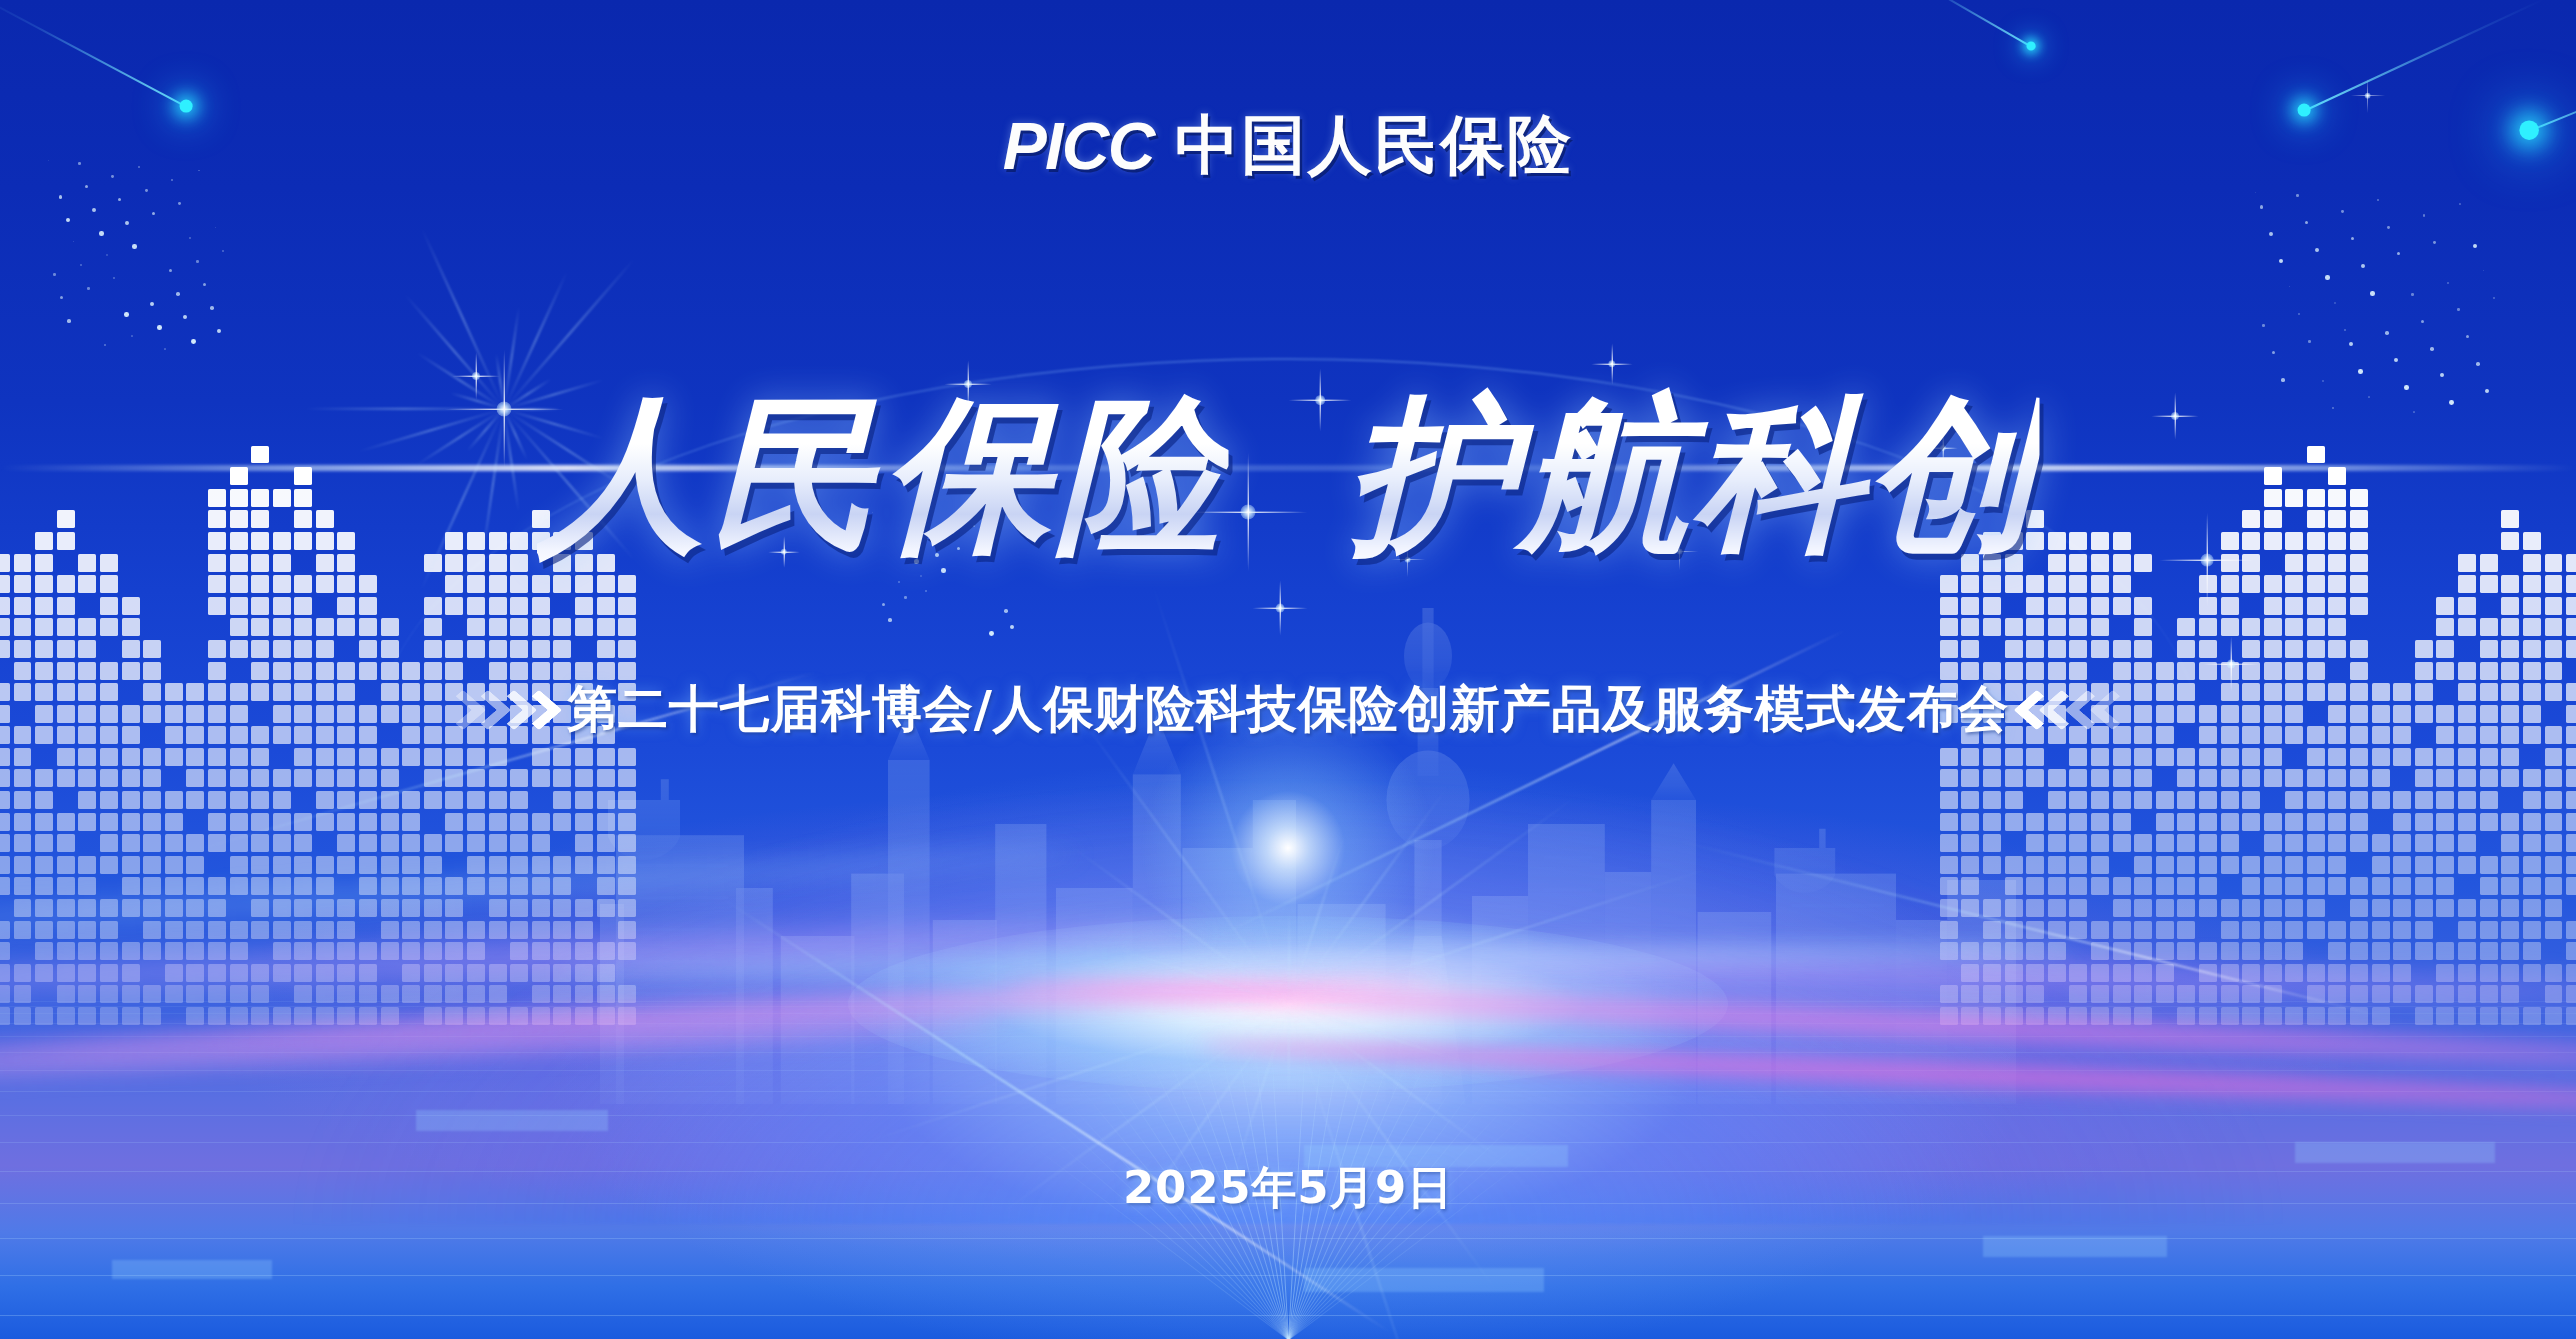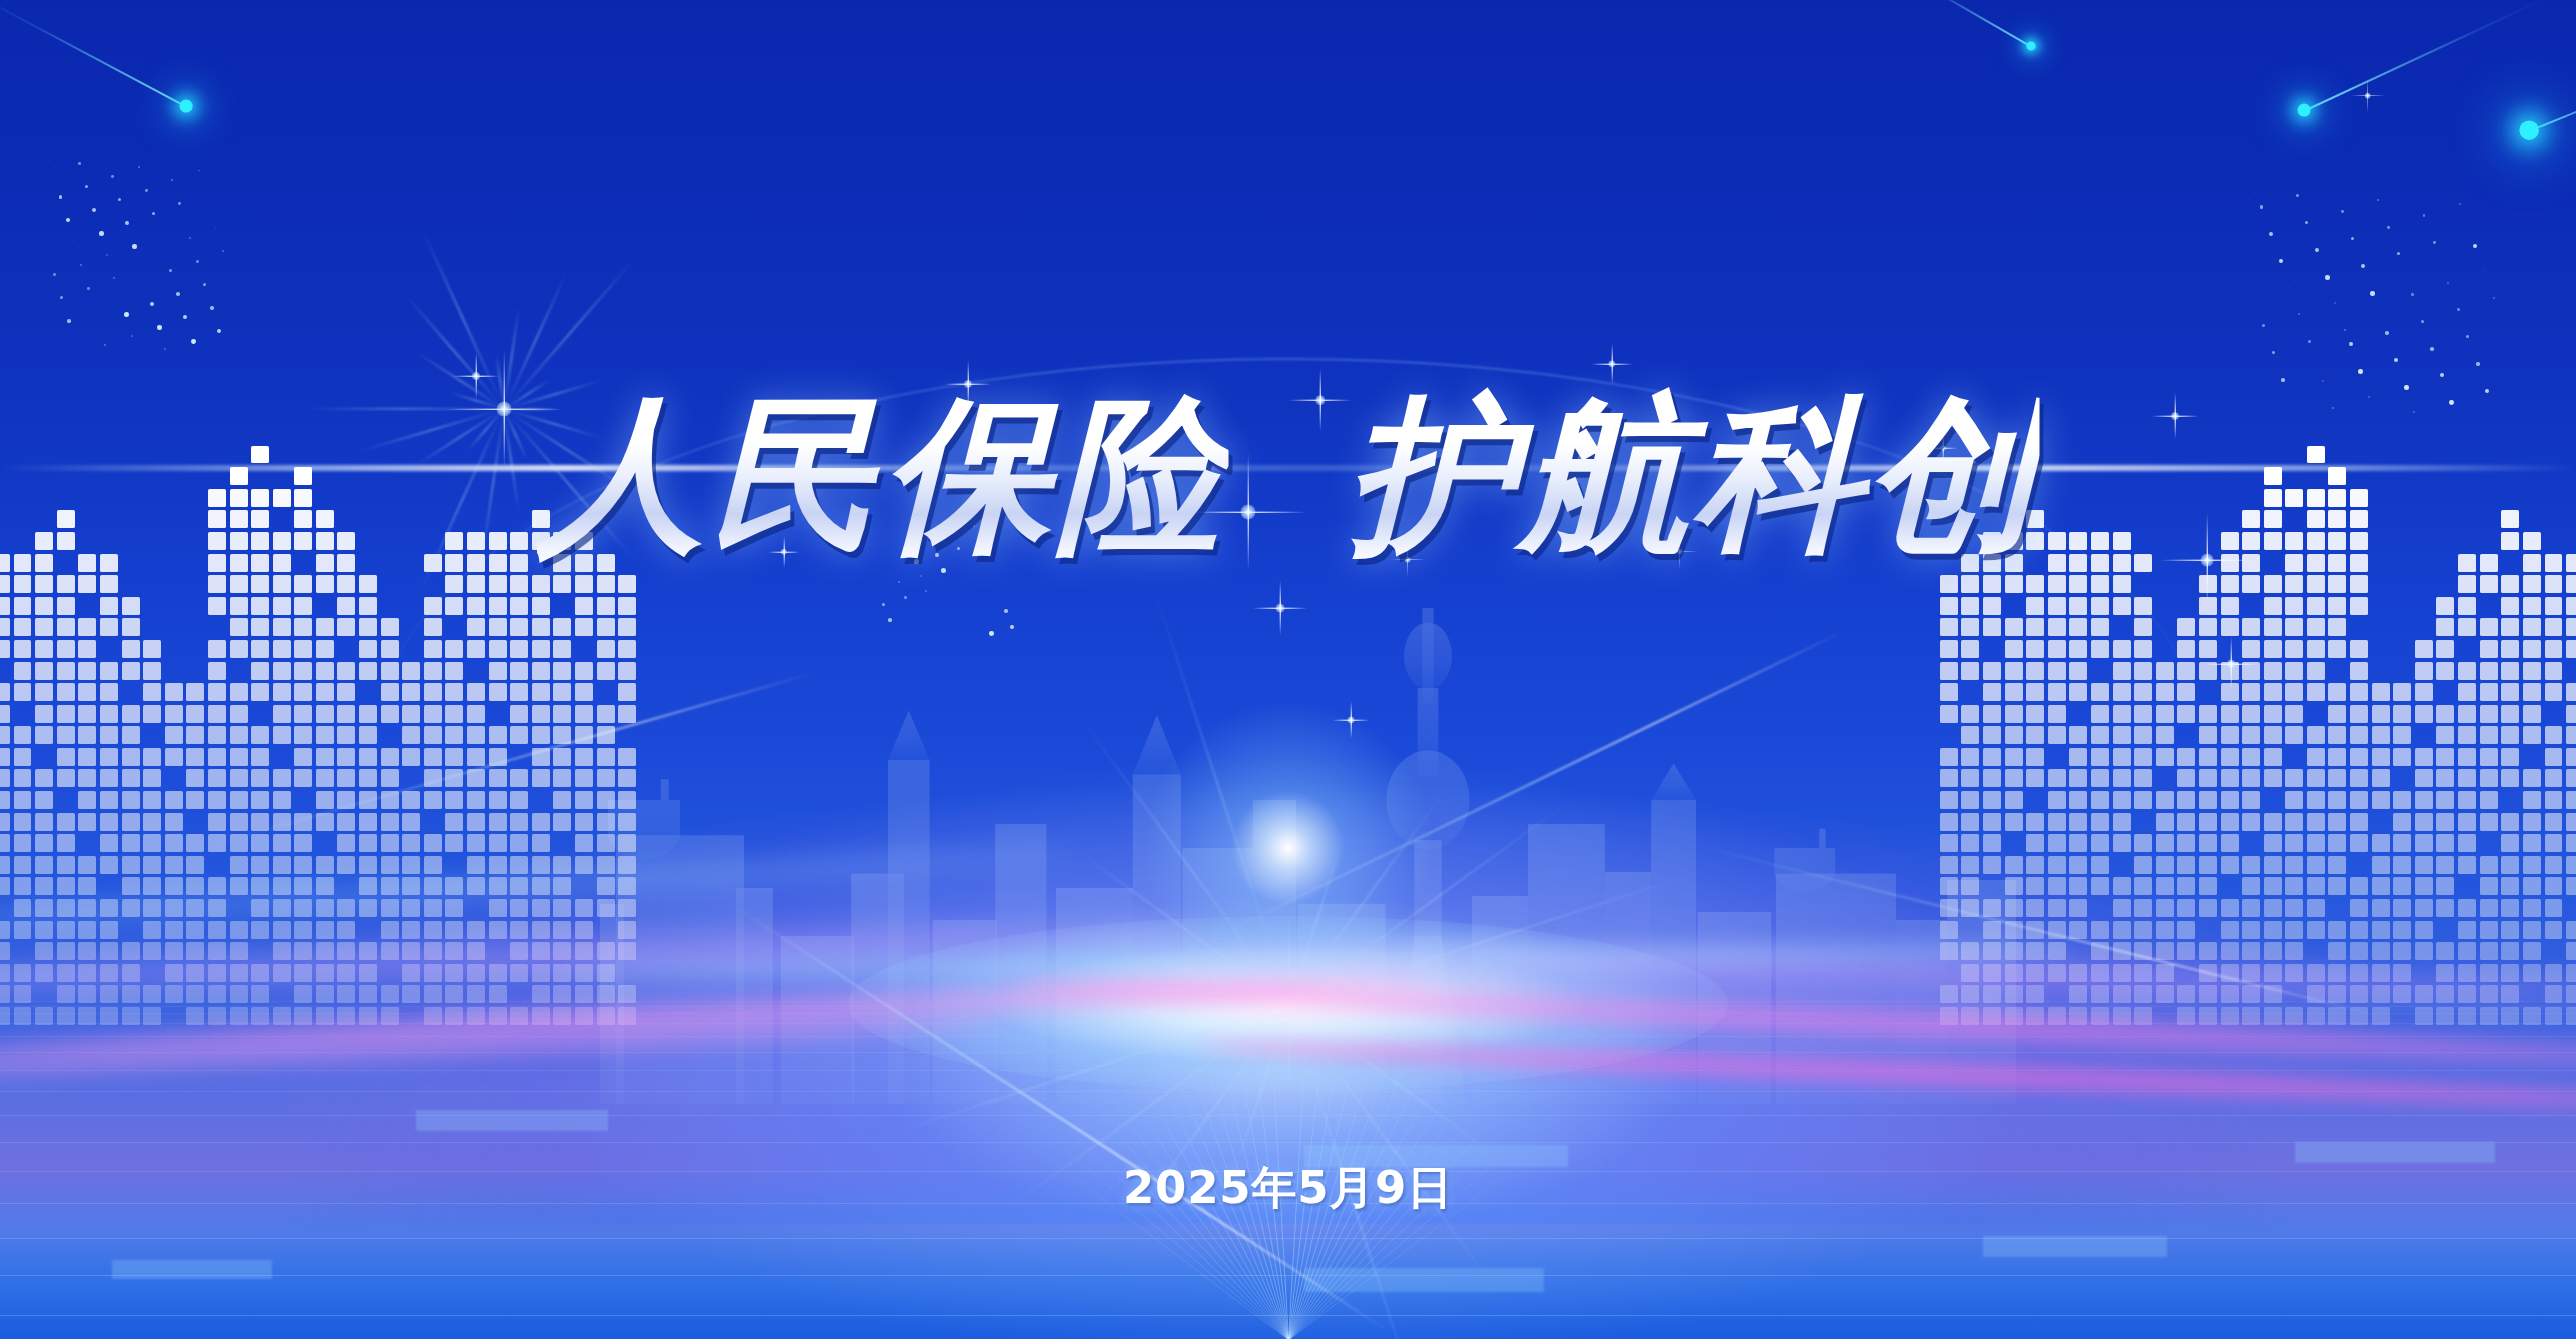--- a/index.html
+++ b/index.html
@@ -1776,26 +1776,45 @@
       <div class="rayline" style="left: 1289px; top: 1004px; width: 96px; transform: rotate(270deg); transform-origin: left center; opacity: 0.35;"></div>
       <div class="rayline" style="left: 1289px; top: 1004px; width: 184px; transform: rotate(288deg); transform-origin: left center; opacity: 0.35;"></div>
       <div class="rayline" style="left: 1289px; top: 1004px; width: 272px; transform: rotate(306deg); transform-origin: left center; opacity: 0.35;"></div>
       <div class="rayline" style="left: 1289px; top: 1004px; width: 360px; transform: rotate(324deg); transform-origin: left center; opacity: 0.35;"></div>
       <div class="rayline" style="left: 1289px; top: 1004px; width: 448px; transform: rotate(342deg); transform-origin: left center; opacity: 0.35;"></div>
     </div>
 
   <div id="content">
 
     <div id="logo">
+      <div id="logo-row">
+        <span id="logo-picc">PICC</span>
+        <span id="logo-cn">中国人民保险</span>
+      </div>
     </div>
 
     <div id="title">
       <span>人民保险</span><span class="gap"></span><span>护航科创</span>
     </div>
 
+    <div id="subtitle">
+      <span class="chevs left">
+        <i class="chev"></i>
+          <i class="chev"></i>
+          <i class="chev"></i>
+          <i class="chev"></i>
+      </span>
+      <span id="subtitle-text">第二十七届科博会/人保财险科技保险创新产品及服务模式发布会</span>
+      <span class="chevs right">
+        <i class="chev"></i>
+          <i class="chev"></i>
+          <i class="chev"></i>
+          <i class="chev"></i>
+      </span>
+    </div>
 
     <div id="dateline">
       <span>2025年5月9日</span>
     </div>
 
   </div>
 </div>
 
 
 </body></html>

